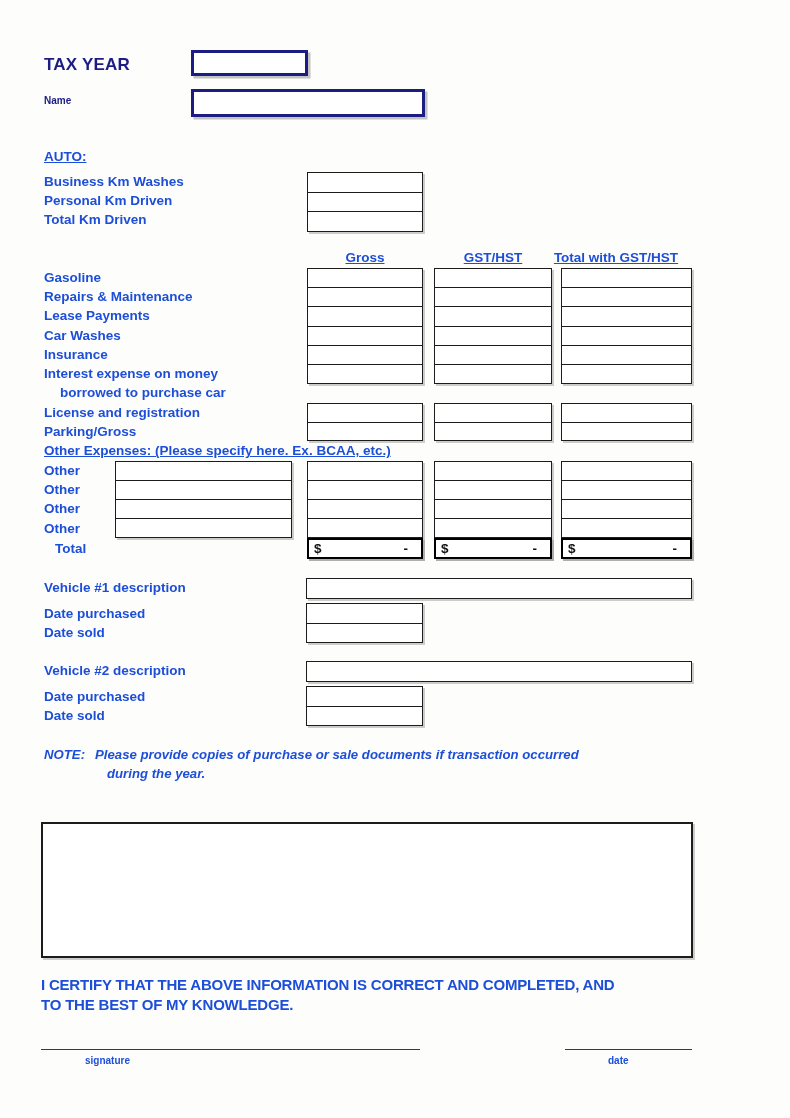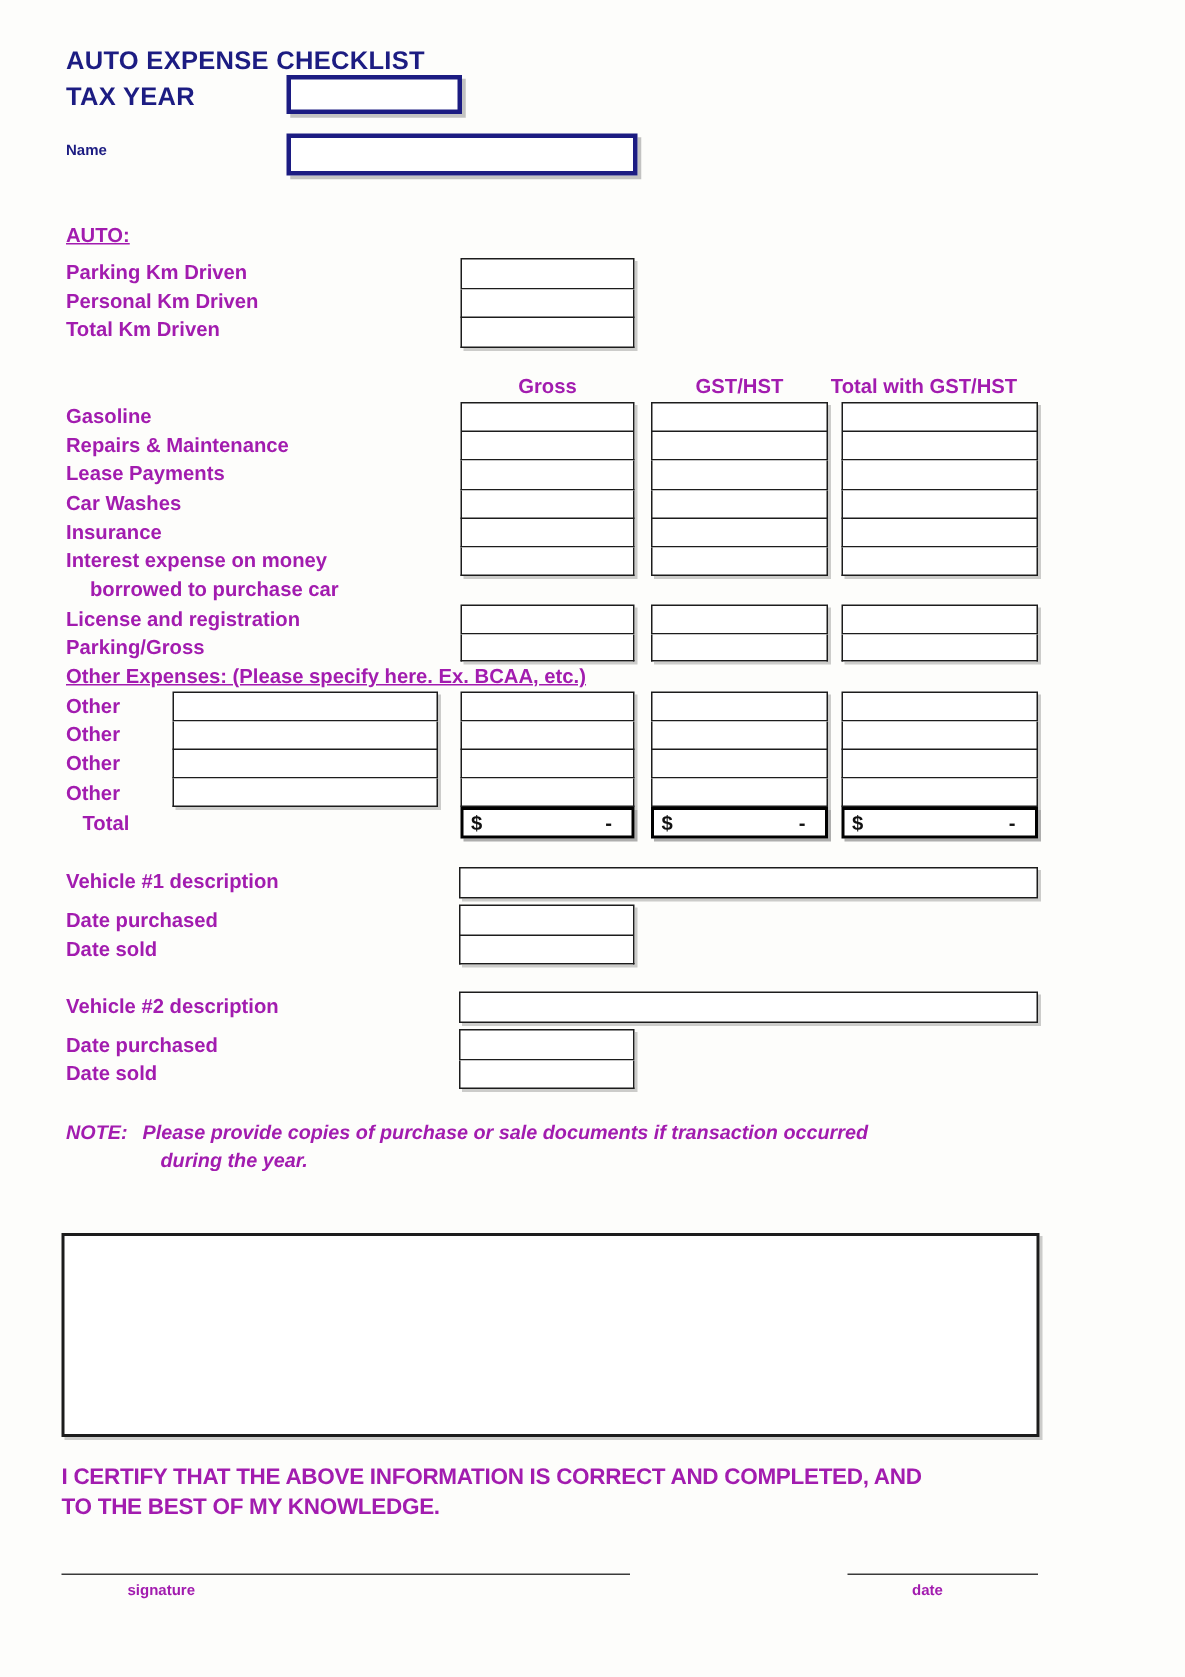--- a/index.html
+++ b/index.html
@@ -1,19 +1,19 @@
 <!DOCTYPE html>
 <html><head>
 <meta charset="utf-8">
 <style>
   * { margin:0; padding:0; box-sizing:border-box; }
   html,body { width:790px; height:1118px; background:#fdfdfb; font-family:"Liberation Sans", sans-serif; }
   .page { position:relative; width:790px; height:1118px; overflow:hidden; }
 
-  .t { position:absolute; white-space:nowrap; font-weight:bold; color:#a21caf; font-size:13.5px; }
+  .t { position:absolute; white-space:nowrap; font-weight:bold; color:#1d4ed8; font-size:13.5px; }
   .navy { color:#1c1c82; }
   .title { font-size:17px; letter-spacing:.2px; }
   .namelbl { font-size:10px; }
   .u { text-decoration:underline; }
   .italic { font-style:italic; }
 
   .navybox { position:absolute; background:#fff; border:3px solid #1c1c82;
              box-shadow:2.5px 2.5px 0 rgba(125,125,125,.45); }
 
   .box { position:absolute; background:#fff; border:1.6px solid #1c1c1c;
@@ -25,38 +25,37 @@
   .stack .cell:not(:first-child){ border-top:none; }
 
   .total-cell { position:absolute; background:#fff; border:2px solid #000; border-top-width:2.8px;
                 box-shadow:2px 2px 0 rgba(110,110,110,.55);
                 display:flex; justify-content:space-between; align-items:center;
                 font-weight:bold; font-size:13.5px; color:#111;
                 padding:0 13px 0 5px; }
 
   .rule { position:absolute; border-top:1.8px solid #3a3a3a; }
 
-  .hdr { text-align:center; }
+  .hdr { text-align:center;text-decoration:underline; }
   .cert { font-size:15px; letter-spacing:-.2px; }
   .bighead { font-size:16.5px; letter-spacing:-.3px; }
   .note-line { font-size:13.2px; }
 </style>
 </head>
 <body>
 
 <div class="page">
 
-  <div class="t navy title" style="left:44px;top:31px">AUTO EXPENSE CHECKLIST</div>
   <div class="t navy title" style="left:44px;top:55px">TAX YEAR</div>
   <div class="navybox" style="left:191px;top:50px;width:117px;height:26px"></div>
   <div class="t navy namelbl" style="left:44px;top:95px">Name</div>
   <div class="navybox" style="left:191px;top:89px;width:234px;height:28px"></div>
 
   <div class="t u" style="left:44px;top:149px">AUTO:</div>
-  <div class="t" style="left:44px;top:174px">Parking Km Driven</div>
+  <div class="t" style="left:44px;top:174px">Business Km Washes</div>
   <div class="t" style="left:44px;top:193px">Personal Km Driven</div>
   <div class="t" style="left:44px;top:212px">Total Km Driven</div>
   <div class="stack" style="left:307px;top:172px;width:116px;height:60px">
     <div class="cell"></div>
     <div class="cell"></div>
     <div class="cell"></div>
   </div>
 
   <div class="t hdr" style="left:307px;top:250px;width:116px">Gross</div>
   <div class="t hdr" style="left:434px;top:250px;width:118px">GST/HST</div>

